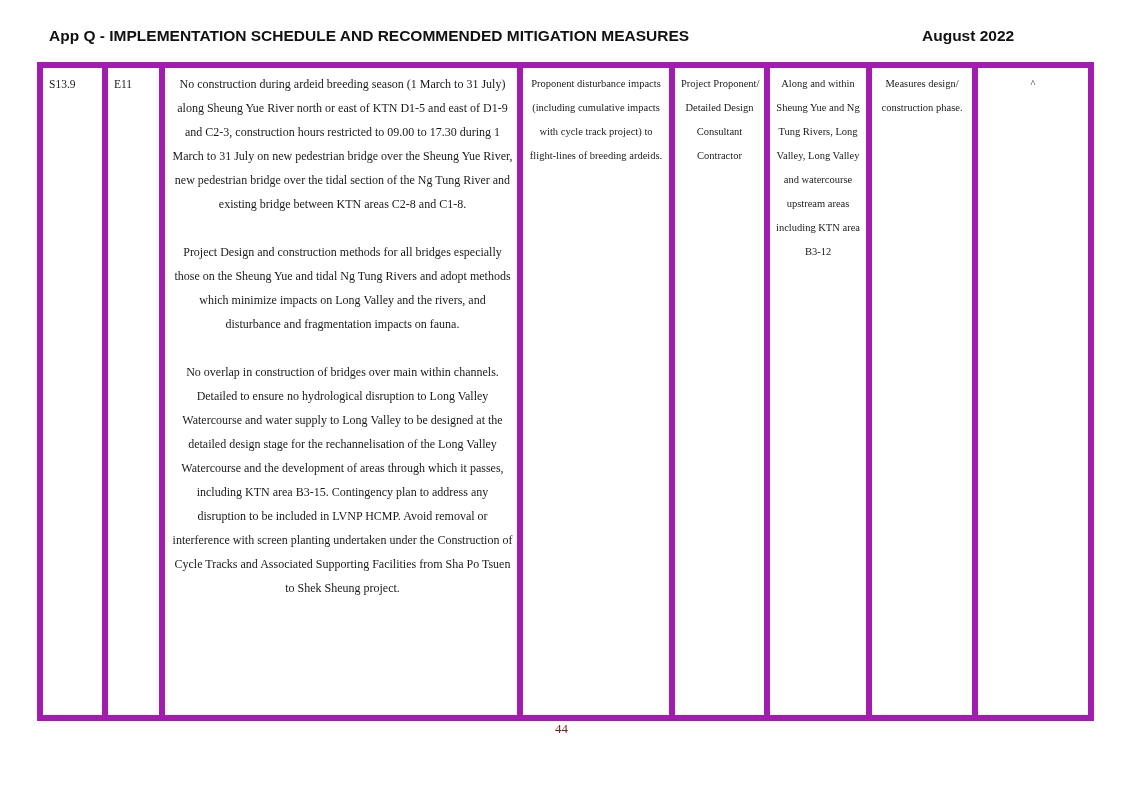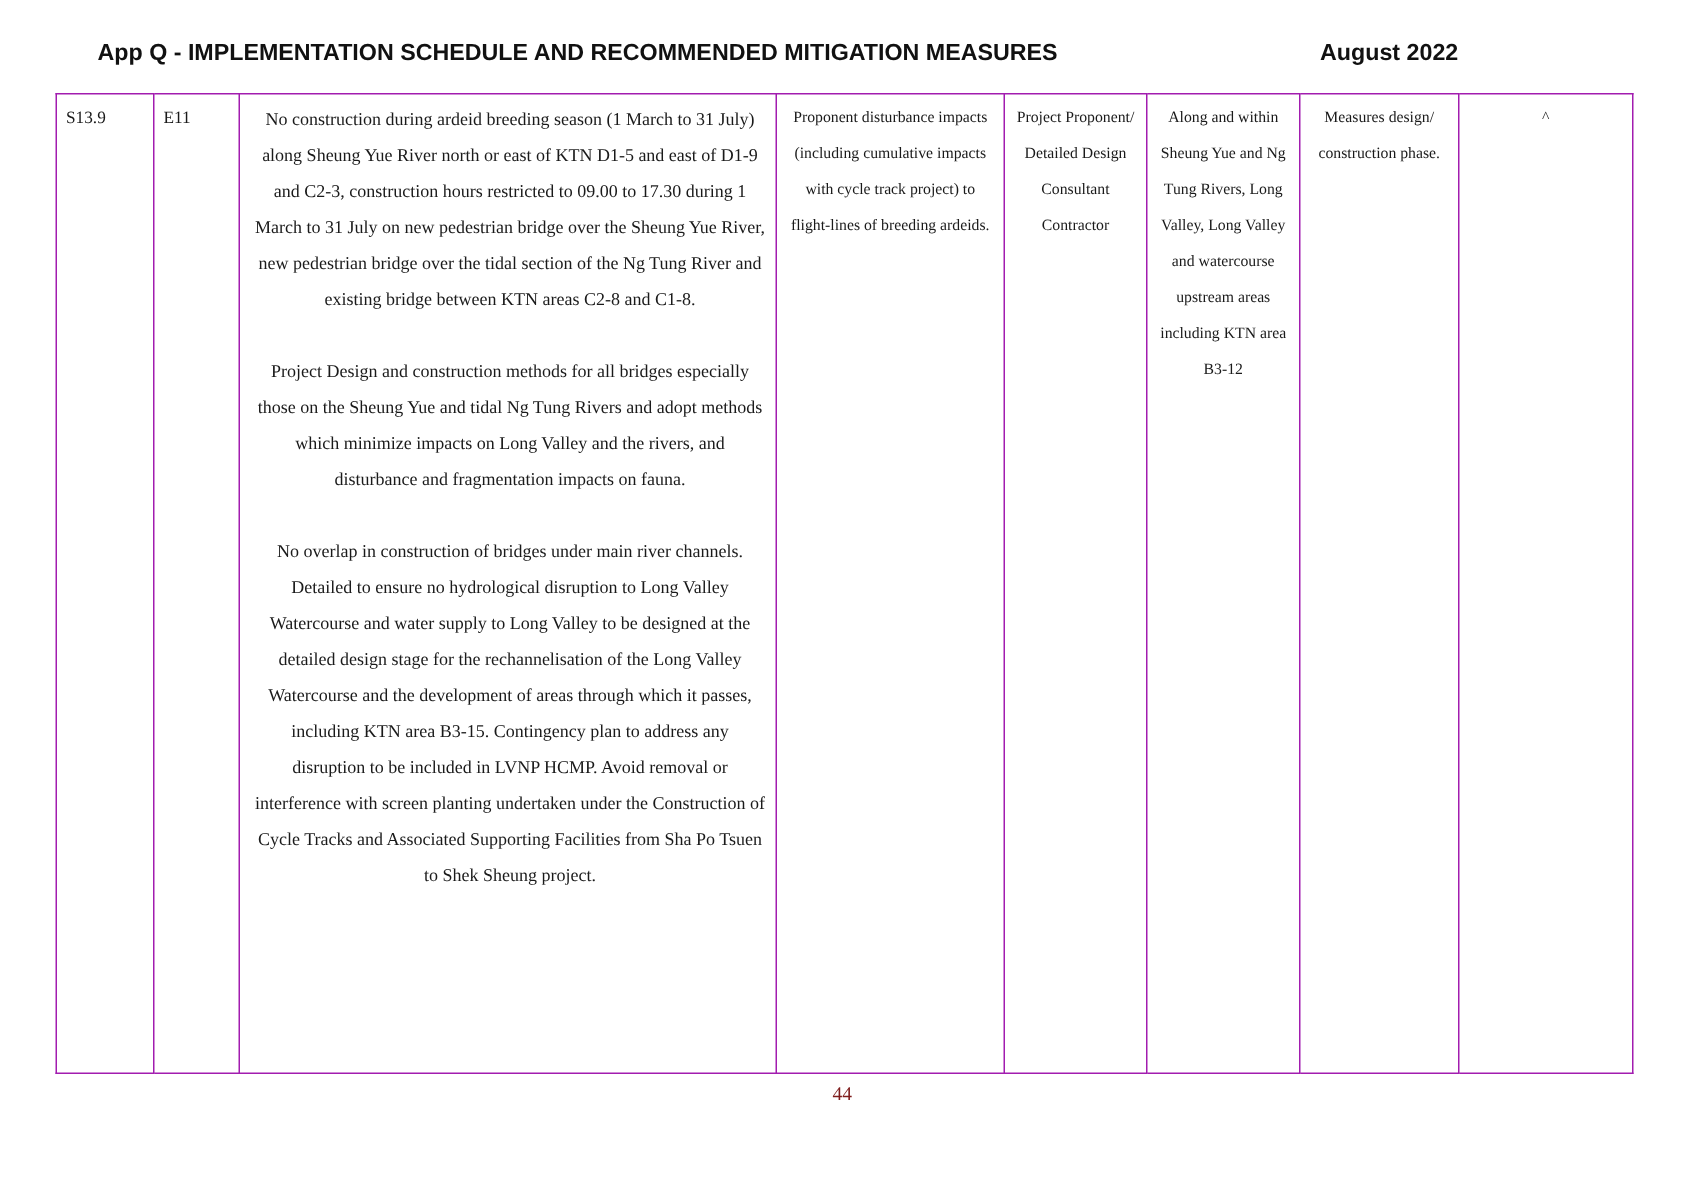--- a/index.html
+++ b/index.html
@@ -19,44 +19,44 @@
       top: 27px;
       left: 0;
       width: 1123px;
       height: 22px;
       font-family: "Liberation Sans", sans-serif;
       font-weight: bold;
       font-size: 15.5px;
     }
     .header-title {
       position: absolute;
-      left: 65px;
+      left: 49px;
       top: 0;
       white-space: nowrap;
     }
     .header-date {
       position: absolute;
-      left: 880px;
+      left: 922px;
       top: 0;
       white-space: nowrap;
     }
     .schedule-table {
       position: absolute;
       left: 37px;
       top: 62px;
       width: 1051px;
       height: 653px;
       border-collapse: collapse;
       table-layout: fixed;
       font-family: "Liberation Serif", serif;
       font-size: 11.5px;
       color: #1a1a1a;
     }
     .schedule-table td {
-      border: 1px solid #a21caf;
+      border: 6px solid #a21caf;
       vertical-align: top;
       padding: 4px 6px 0 6px;
       line-height: 24px;
     }
     .schedule-table tr {
       height: 653px;
     }
     .c-left { text-align: left; }
     .c-center { text-align: center; }
     .cell-desc {
@@ -125,21 +125,21 @@
         <span class="line">new pedestrian bridge over the tidal section of the Ng Tung River and</span>
         <span class="line">existing bridge between KTN areas C2-8 and C1-8.</span>
       </div>
       <div class="para">
         <span class="line">Project Design and construction methods for all bridges especially</span>
         <span class="line">those on the Sheung Yue and tidal Ng Tung Rivers and adopt methods</span>
         <span class="line">which minimize impacts on Long Valley and the rivers, and</span>
         <span class="line">disturbance and fragmentation impacts on fauna.</span>
       </div>
       <div class="para">
-        <span class="line">No overlap in construction of bridges under main river channels.</span>
+        <span class="line">No overlap in construction of bridges over main within channels.</span>
         <span class="line">Detailed to ensure no hydrological disruption to Long Valley</span>
         <span class="line">Watercourse and water supply to Long Valley to be designed at the</span>
         <span class="line">detailed design stage for the rechannelisation of the Long Valley</span>
         <span class="line">Watercourse and the development of areas through which it passes,</span>
         <span class="line">including KTN area B3-15. Contingency plan to address any</span>
         <span class="line">disruption to be included in LVNP HCMP. Avoid removal or</span>
         <span class="line">interference with screen planting undertaken under the Construction of</span>
         <span class="line">Cycle Tracks and Associated Supporting Facilities from Sha Po Tsuen</span>
         <span class="line">to Shek Sheung project.</span>
       </div>

